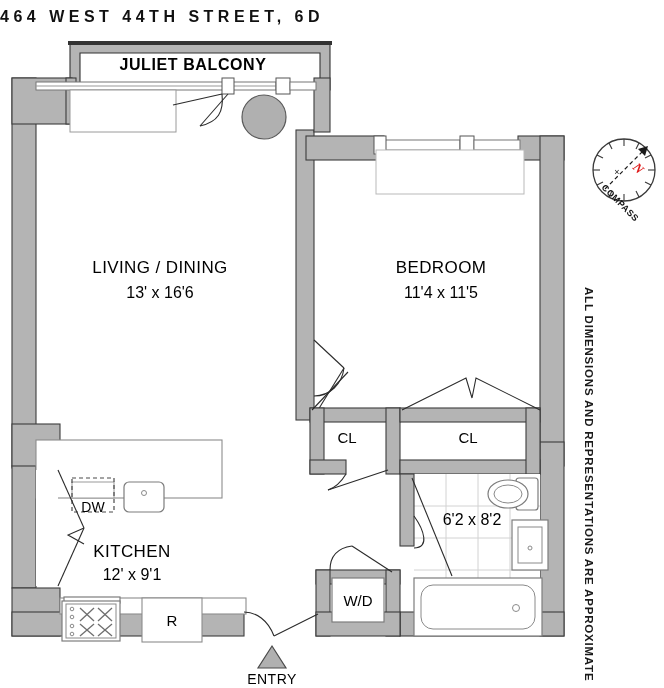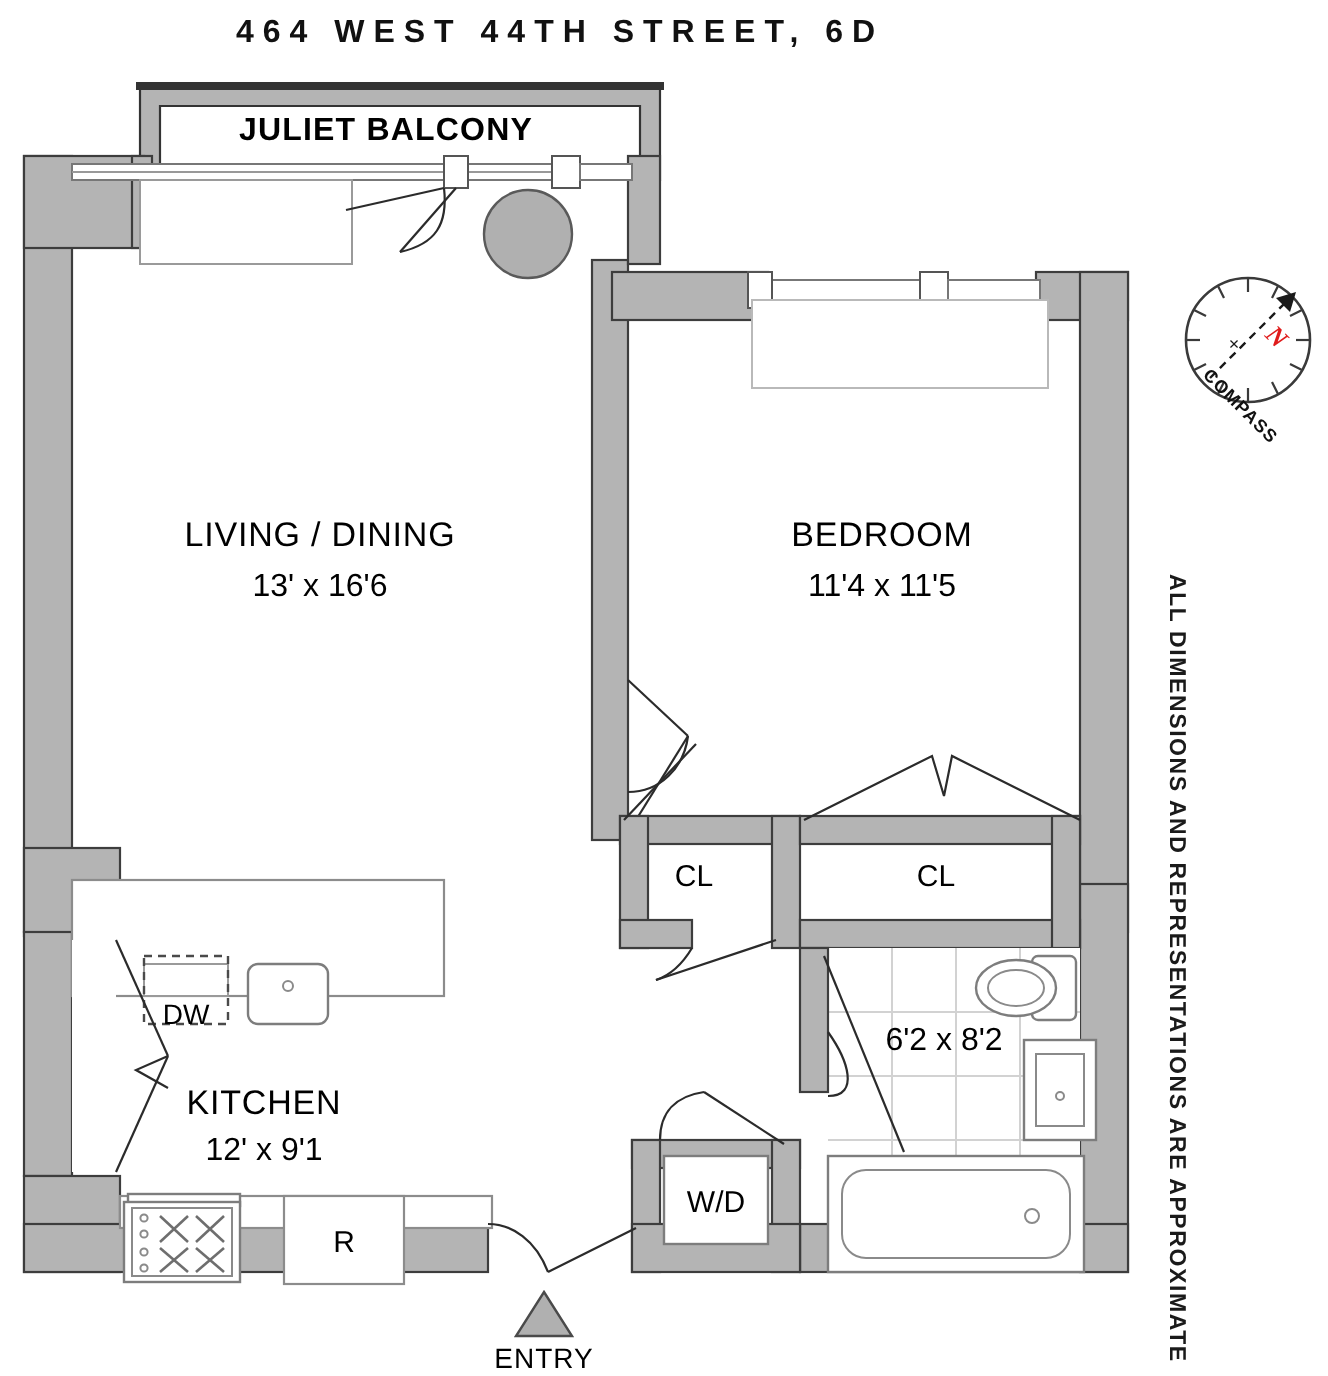--- a/index.html
+++ b/index.html
@@ -18,21 +18,20 @@
   #floorplan-root {
     position: relative;
     width: 664px;
     height: 688px;
   }
   .plan-title {
     position: absolute;
     top: 8px;
     left: 0;
     width: 560px;
-    text-align: center;
     font-size: 16px;
     font-weight: bold;
     letter-spacing: 4.5px;
     font-family: "Liberation Sans", sans-serif;
     color: #111111;
   }
   svg.plan-svg {
     position: absolute;
     top: 0;
     left: 0;

